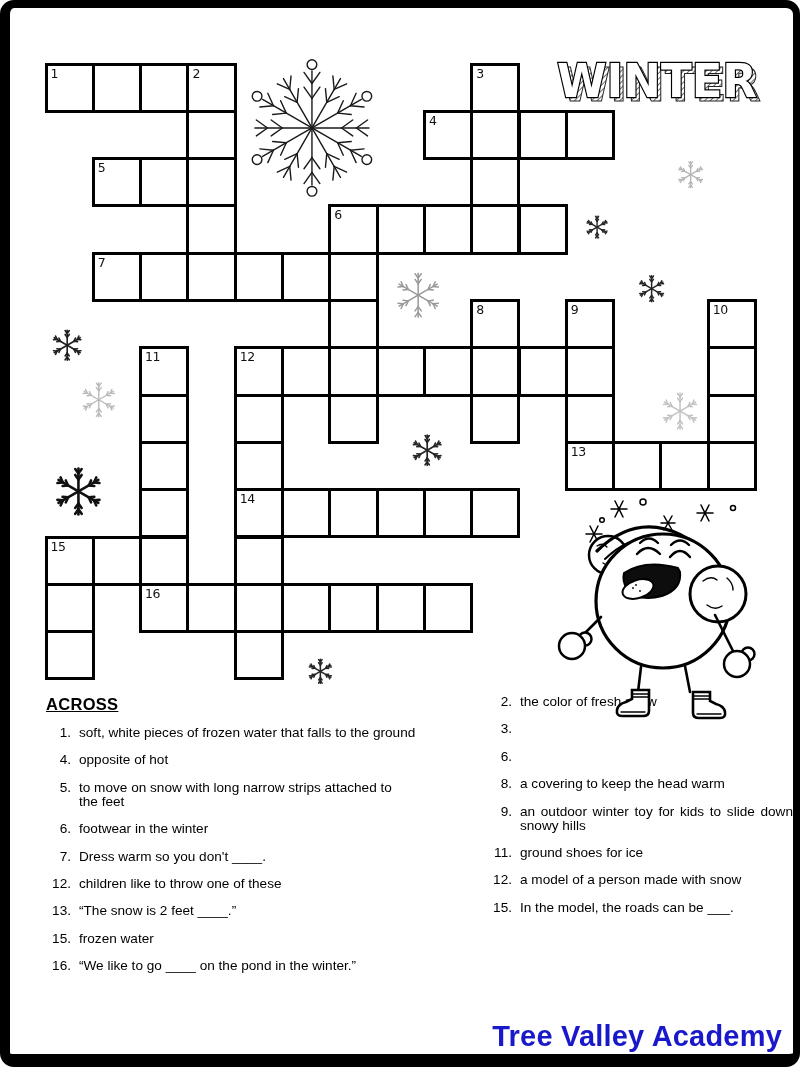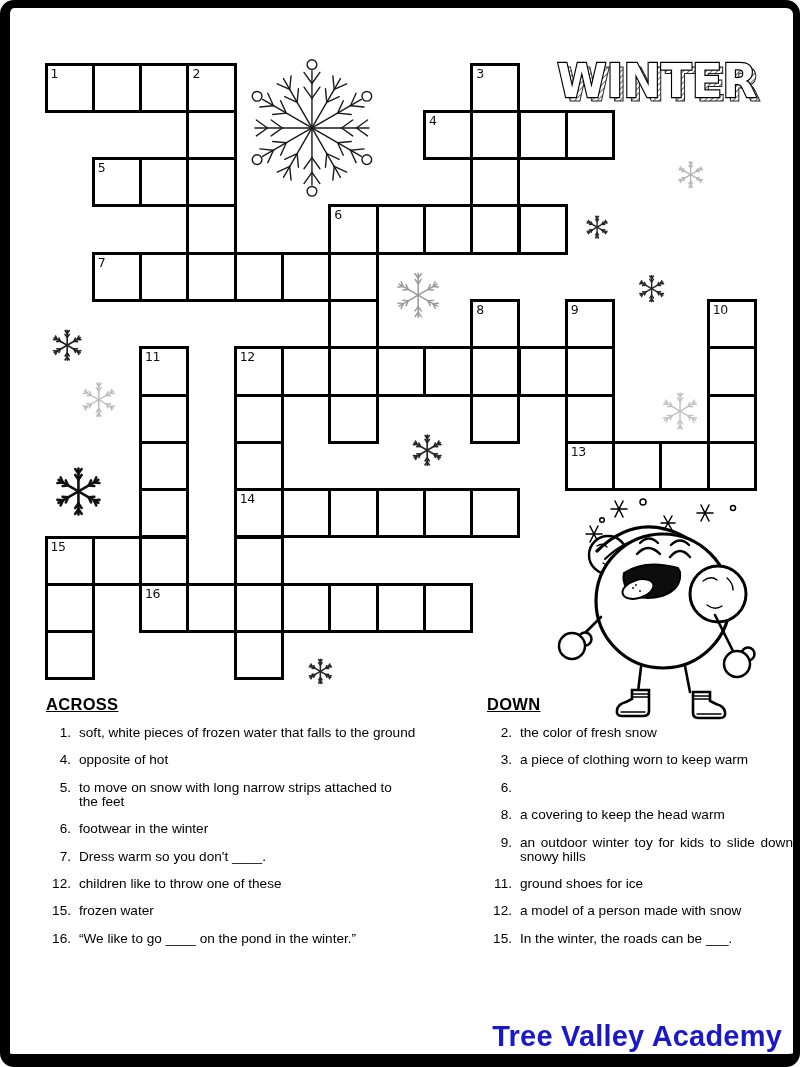--- a/index.html
+++ b/index.html
@@ -661,40 +661,42 @@
       </div>
       <div class="clue">
         <span class="clue-num">7.</span>
         <div class="clue-text">Dress warm so you don't ____.</div>
       </div>
       <div class="clue">
         <span class="clue-num">12.</span>
         <div class="clue-text">children like to throw one of these</div>
       </div>
       <div class="clue">
+        <span class="clue-num">13.</span>
+        <div class="clue-text">“The snow is 2 feet ____.”</div>
+      </div>
+      <div class="clue">
         <span class="clue-num">15.</span>
         <div class="clue-text">frozen water</div>
       </div>
       <div class="clue">
         <span class="clue-num">16.</span>
         <div class="clue-text">“We like to go ____ on the pond in the winter.”</div>
       </div>
     </div>
 </section>
 
 <section id="down">
-  <h2 class="hdr">DOWN</h2>
   <div id="down-list">
       <div class="clue">
         <span class="clue-num">2.</span>
         <div class="clue-text">the color of fresh snow</div>
       </div>
       <div class="clue">
         <span class="clue-num">3.</span>
-        <div class="clue-text">a piece of clothing worn to keep warm</div>
       </div>
       <div class="clue">
         <span class="clue-num">6.</span>
       </div>
       <div class="clue">
         <span class="clue-num">8.</span>
         <div class="clue-text">a covering to keep the head warm</div>
       </div>
       <div class="clue">
         <span class="clue-num">9.</span>
@@ -703,18 +705,18 @@
       <div class="clue">
         <span class="clue-num">11.</span>
         <div class="clue-text">ground shoes for ice</div>
       </div>
       <div class="clue">
         <span class="clue-num">12.</span>
         <div class="clue-text">a model of a person made with snow</div>
       </div>
       <div class="clue">
         <span class="clue-num">15.</span>
-        <div class="clue-text">In the winter, the roads can be ___.</div>
+        <div class="clue-text">In the model, the roads can be ___.</div>
       </div>
     </div>
 </section>
 
 <div id="brand" style="color: rgb(26, 24, 203); text-align: right;">Tree Valley Academy</div>
 
 </body></html>

